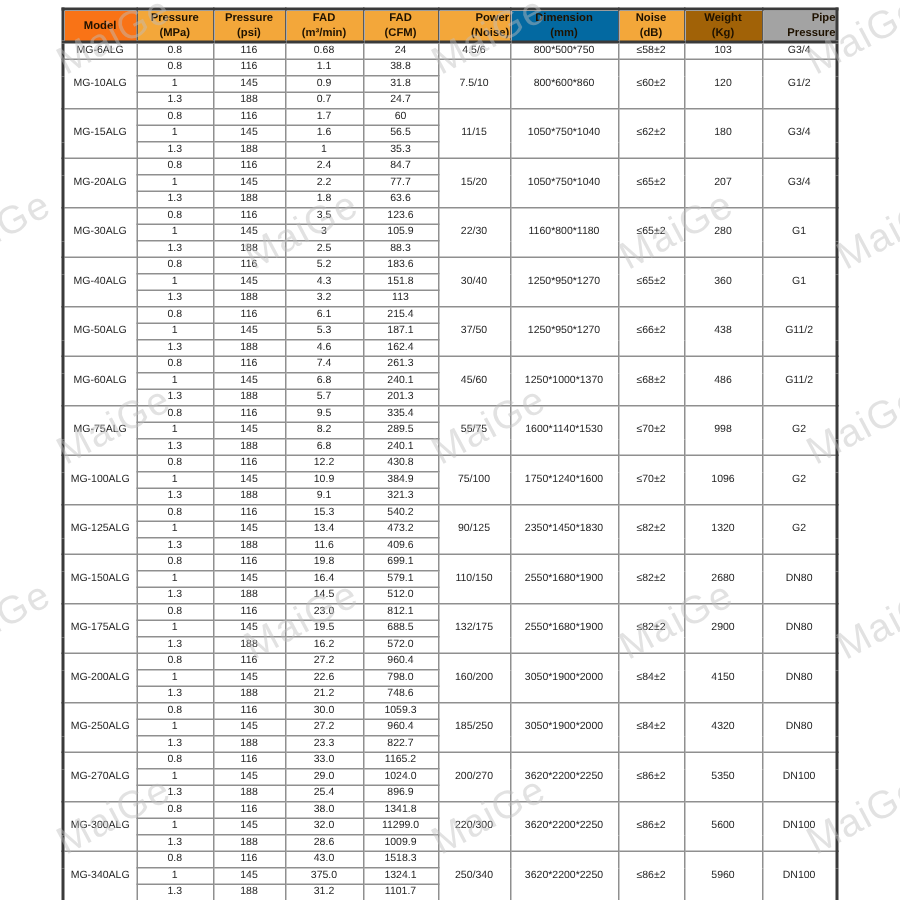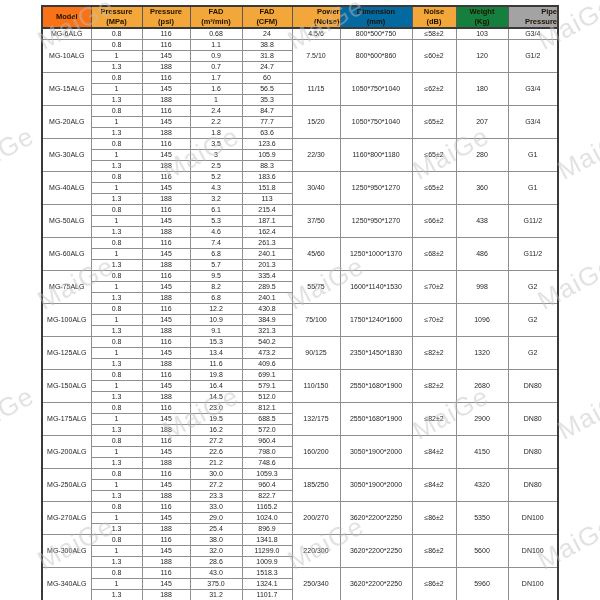--- a/index.html
+++ b/index.html
@@ -125,21 +125,21 @@
             <div class="hdr-line2">(Noise)</div>
           </th>
           <th style="background: #0369a1;">
             <div>Dimension</div>
             <div class="hdr-line2">(mm)</div>
           </th>
           <th style="background: rgb(243, 167, 58);">
             <div>Noise</div>
             <div class="hdr-line2">(dB)</div>
           </th>
-          <th style="background: #15803d; margin-left: 37px;">
+          <th style="background: #a16207; margin-left: 37px;">
             <div>Weight</div>
             <div class="hdr-line2">(Kg)</div>
           </th>
           <th style="background: #a3a3a3; text-align: right;">
             <div>Pipe</div>
             <div class="hdr-line2">Pressure</div>
           </th>
         </tr>
       </thead>
     <tbody>

